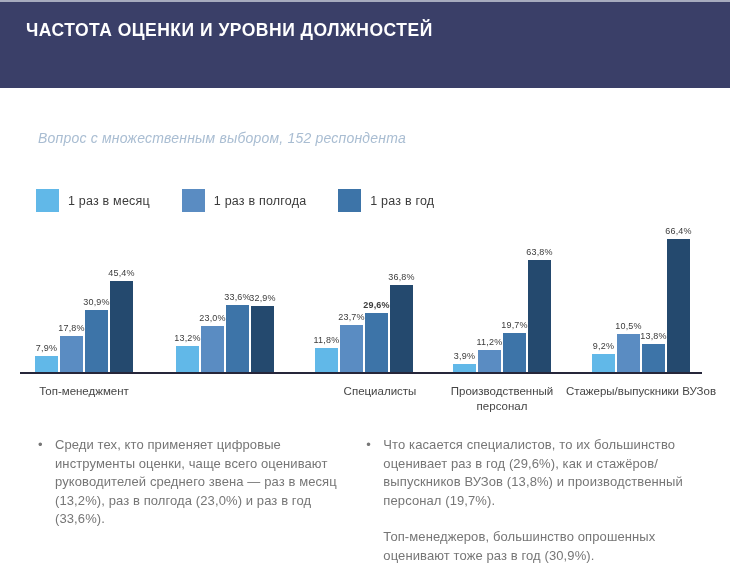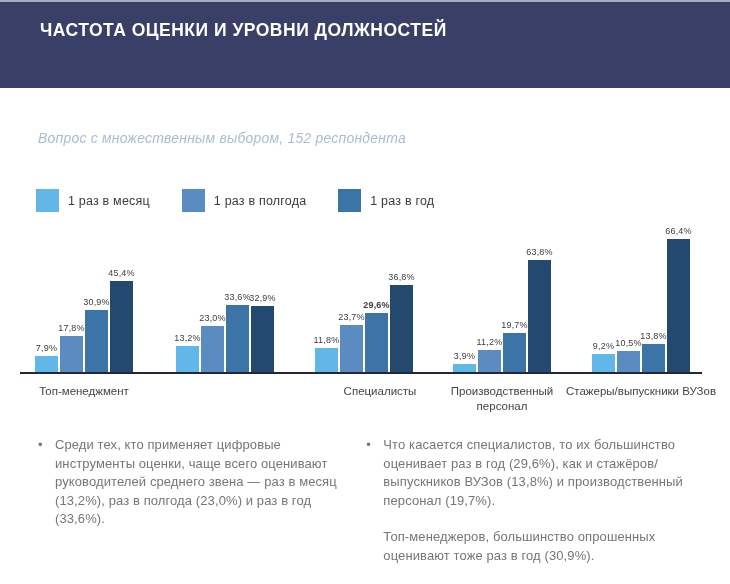--- a/index.html
+++ b/index.html
@@ -1,21 +1,21 @@
 <!DOCTYPE html>
 <html><head>
 <meta charset="utf-8">
 <style>
   * { margin:0; padding:0; box-sizing:border-box; }
   html,body { width:730px; background:#ffffff; font-family:"Liberation Sans", sans-serif; }
   body { height:584px; overflow:hidden; }
 
   .header {
     height:88px; background:#3a3f68; border-top:2px solid #a6abbe;
-    padding:15px 30px 0 40px; color:#ffffff;
+    padding:15px 30px 0 26px; color:#ffffff;
   }
   .header h1 {
     font-size:17.5px; font-weight:bold; letter-spacing:0.5px;
     line-height:26px; text-transform:uppercase;
   }
 
   .subtitle {
     margin:42px 0 0 38px; font-style:italic; font-size:14px; color:#a9bdd2;
     letter-spacing:0.2px;
   }
@@ -128,21 +128,21 @@
           <span class="bar-label">19,7%</span>
         </div>
         <div class="bar" style="height: 112px; background: rgb(36, 73, 110);">
           <span class="bar-label">63,8%</span>
         </div>
       </div>
       <div class="bar-group" style="left: 572px;">
         <div class="bar" style="height: 18.4px; background: rgb(97, 184, 232);">
           <span class="bar-label">9,2%</span>
         </div>
-        <div class="bar" style="height: 21px; background: rgb(90, 140, 194);">
+        <div class="bar" style="height: 38px; background: rgb(90, 140, 194);">
           <span class="bar-label">10,5%</span>
         </div>
         <div class="bar" style="height: 27.6px; background: rgb(61, 116, 168);">
           <span class="bar-label">13,8%</span>
         </div>
         <div class="bar" style="height: 132.8px; background: rgb(36, 73, 110);">
           <span class="bar-label">66,4%</span>
         </div>
       </div>
     </div>

